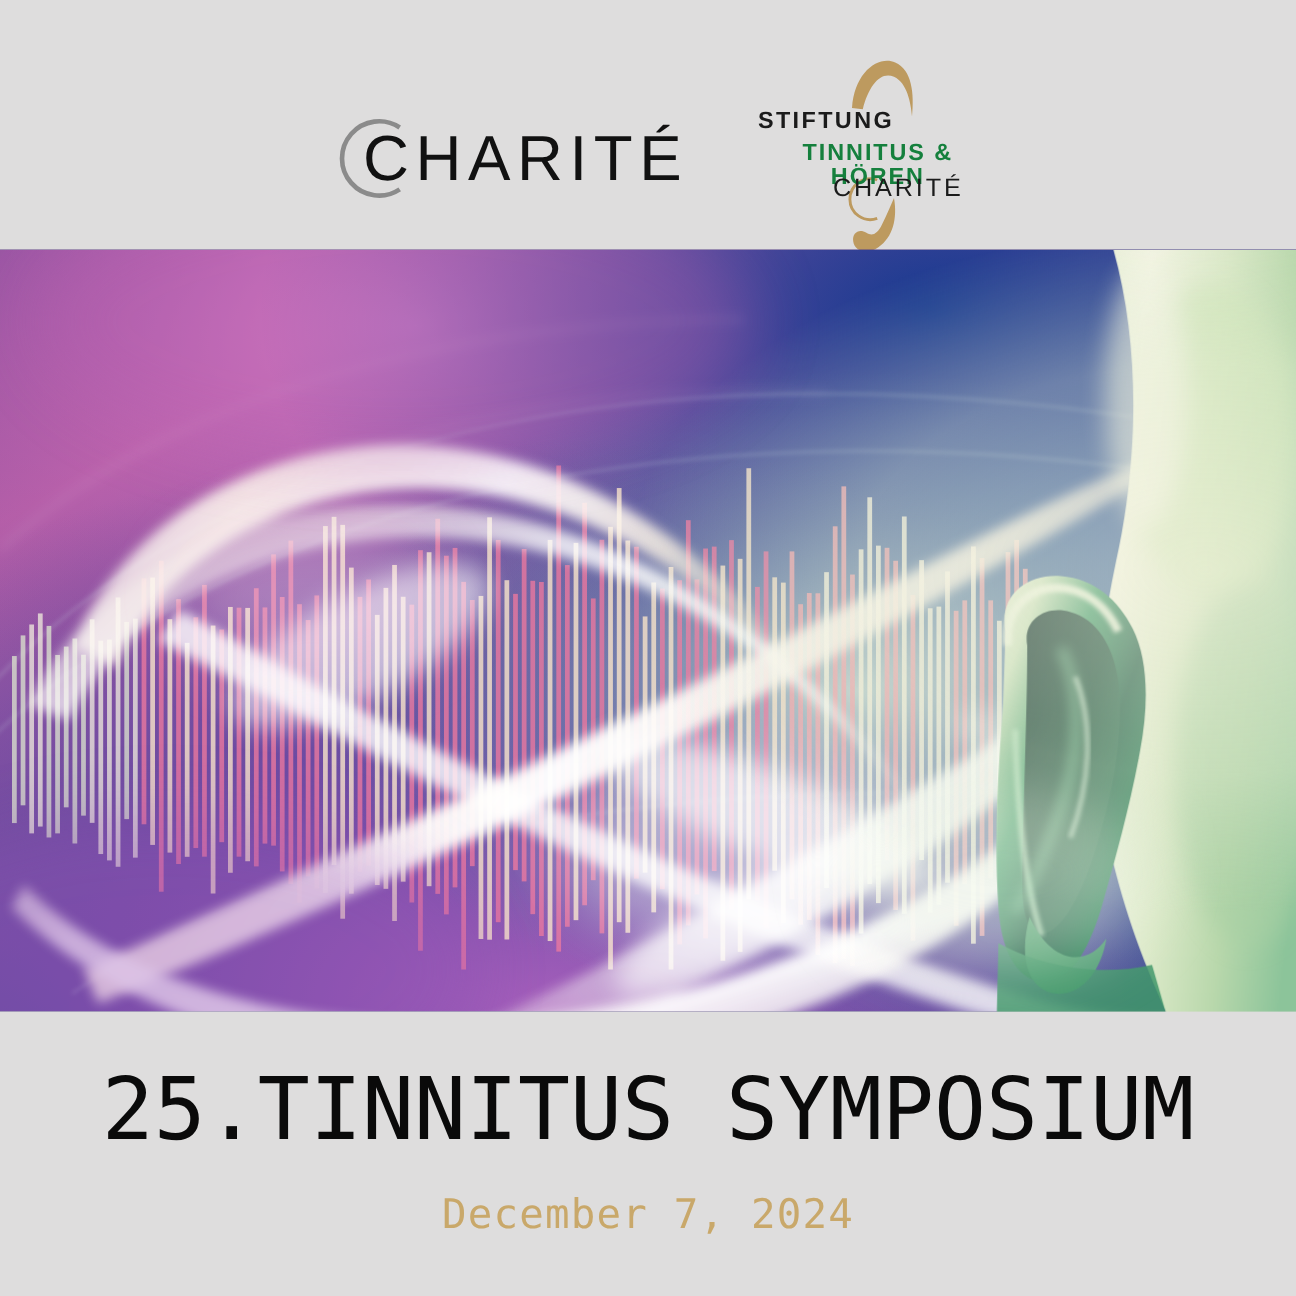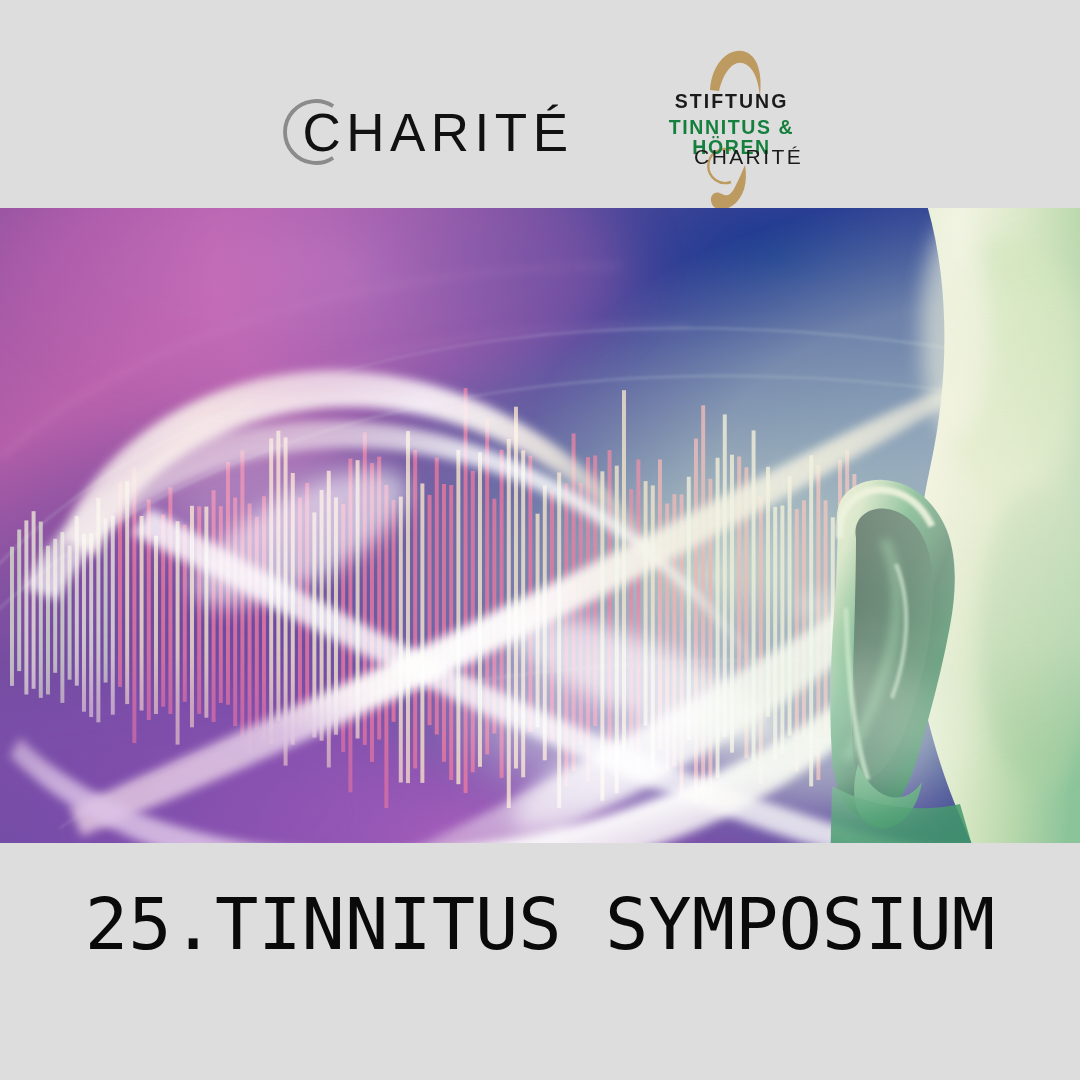--- a/index.html
+++ b/index.html
@@ -55,21 +55,20 @@
   .stiftung-logo{
     position:relative;
     width:200px;height:180px;
     margin-left:16px;
   }
   .stiftung-art{
     position:absolute;left:0;top:0;width:200px;height:180px;
   }
   .st-line1{
     position:absolute;left:0;right:0;top:50px;
-    text-align:center;
     font-size:19.5px;font-weight:bold;letter-spacing:2.0px;
     color:#1b1b1b;line-height:1;
   }
   .st-line2{
     position:absolute;left:0;right:0;top:76px;
     text-align:center;
     font-size:19.5px;font-weight:bold;letter-spacing:1.6px;
     color:#15803d;line-height:1;
   }
   .st-line3{
@@ -496,15 +495,16 @@
         <g filter="url(#bigBlur)" opacity="0.35">
           <ellipse cx="140" cy="600" rx="260" ry="130" fill="#9a55b8"></ellipse>
           <ellipse cx="330" cy="60" rx="300" ry="120" fill="#b05fae"></ellipse>
         </g>
       </g>
     </svg>
   </div>
 
   <div class="footer">
     <div class="title">25.TINNITUS SYMPOSIUM</div>
+    <div class="date">December 7, 2024</div>
   </div>
 
 </div>
 
 </body></html>

